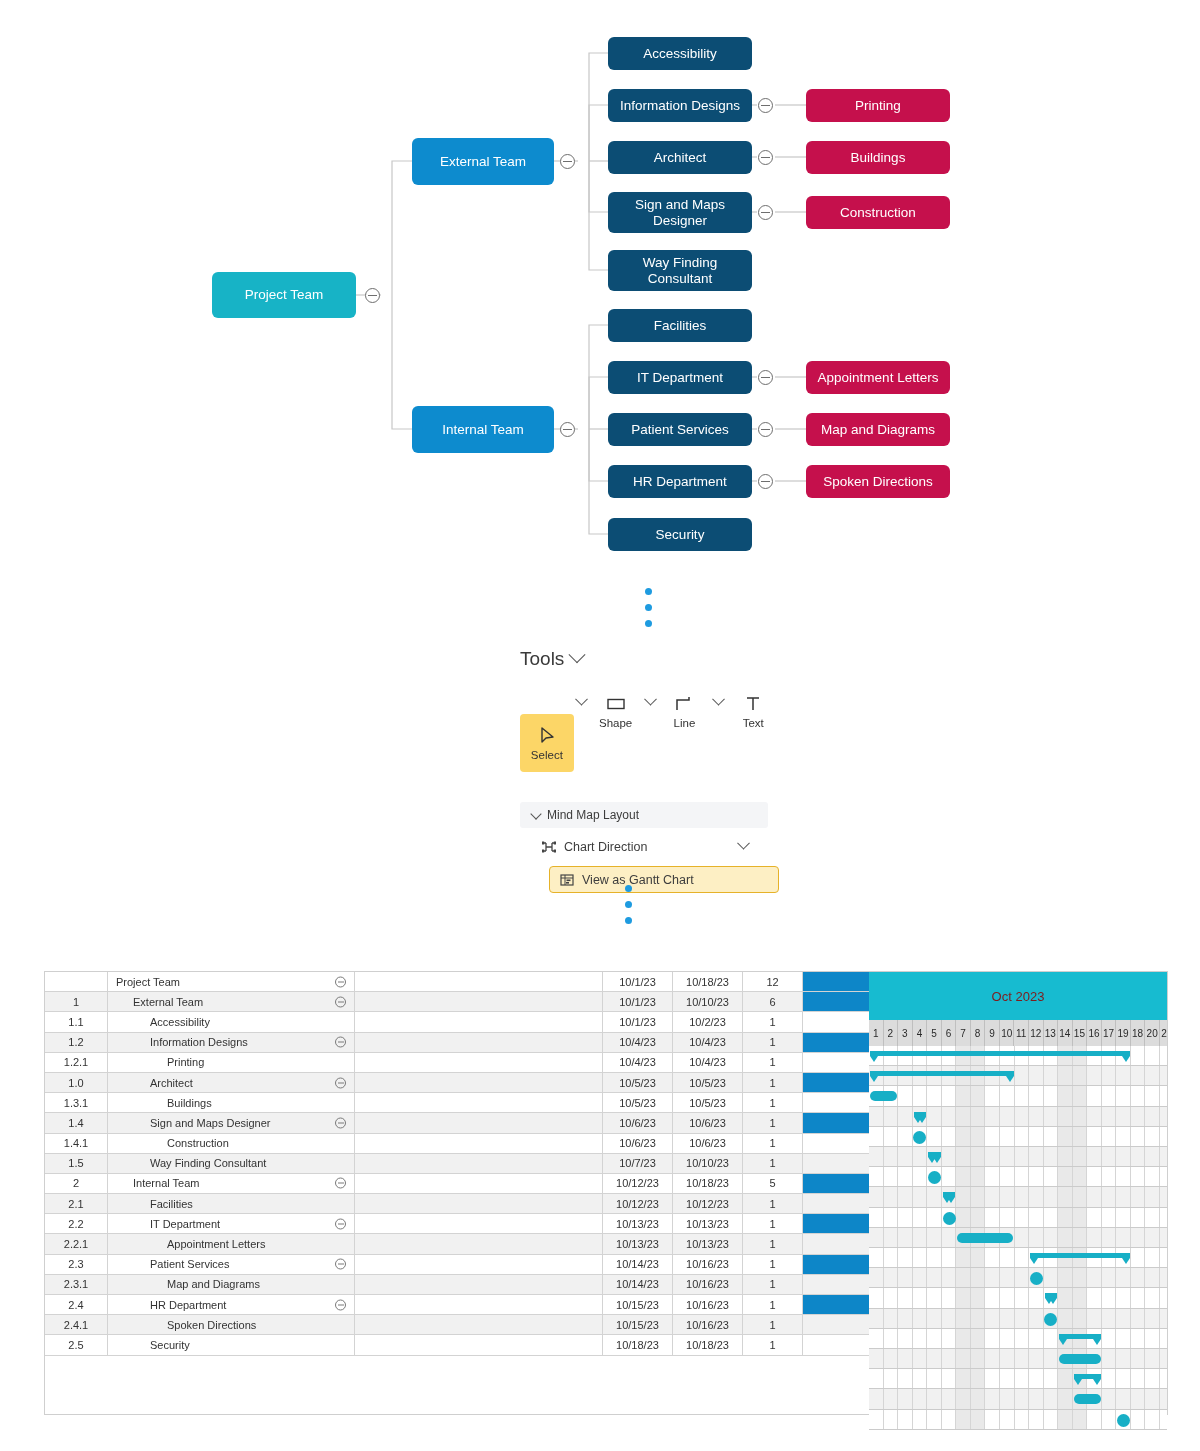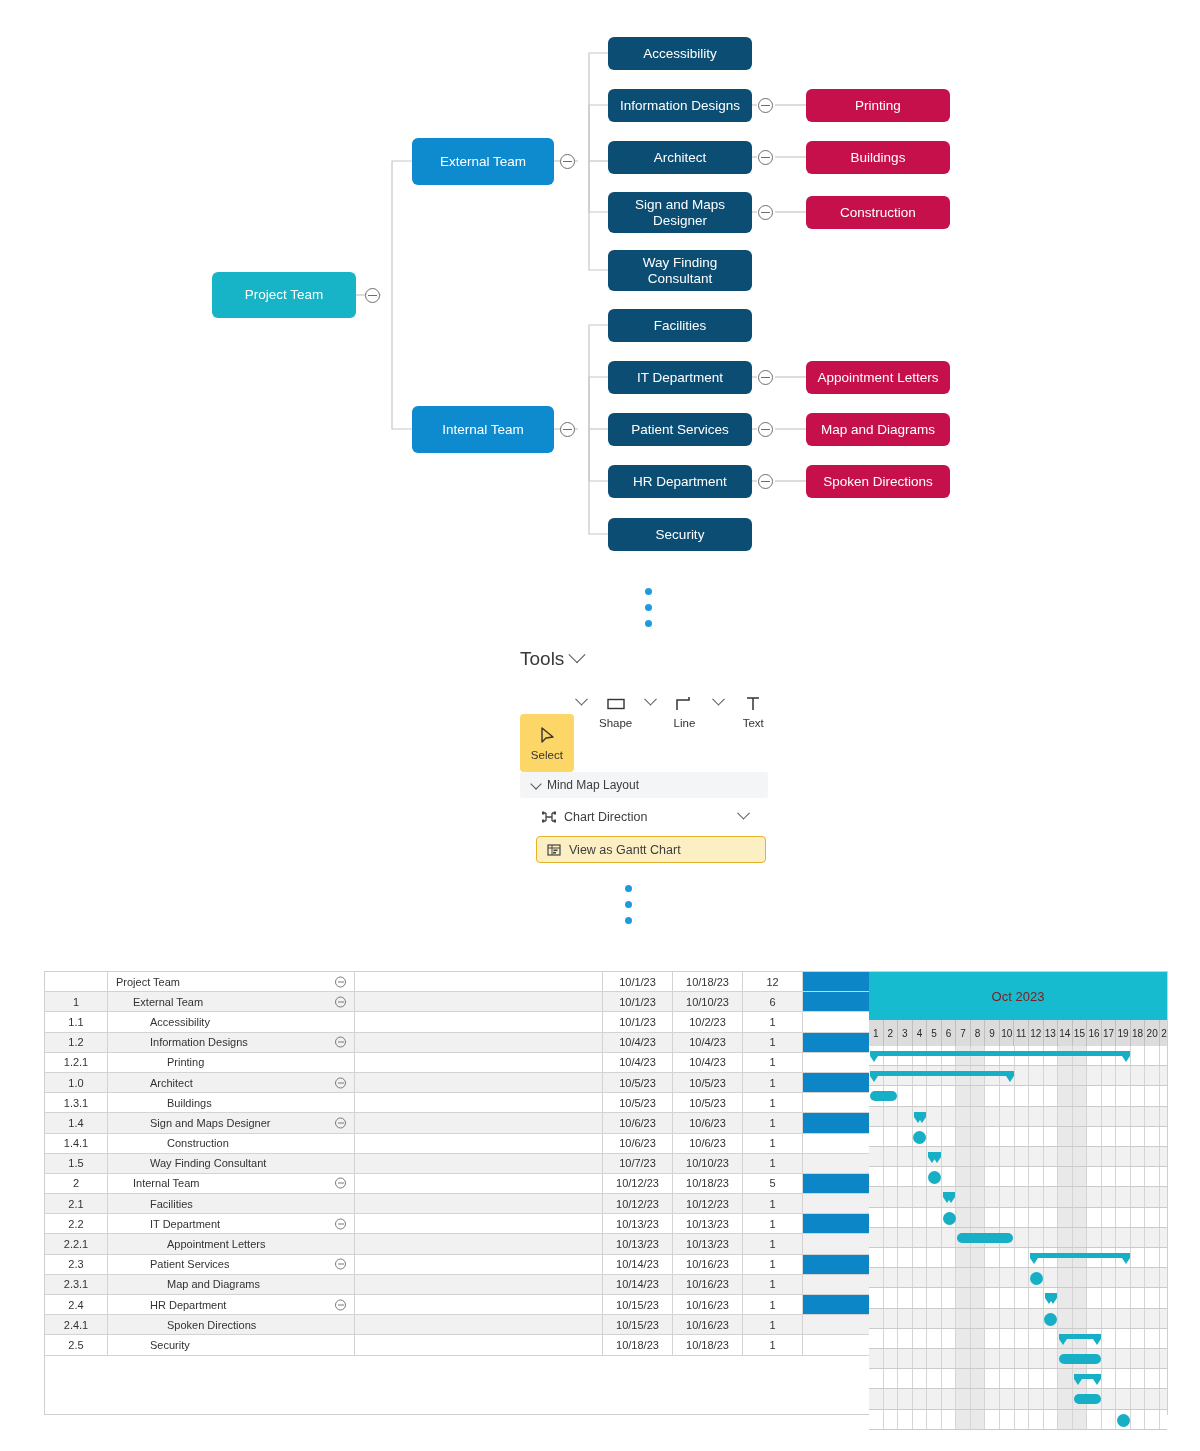--- a/index.html
+++ b/index.html
@@ -45,33 +45,33 @@
 
   .tool-row{display:flex;align-items:flex-start;margin-top:12px;}
   .tool-btn{
     width:57px;height:58px;display:flex;flex-direction:column;align-items:center;justify-content:center;
     gap:3px;font-size:11.5px;color:#333;border-radius:4px;box-sizing:border-box;
   }
   .tool-btn.active{background:#FCD667;margin-top:32px;}
   .tool-split{width:16px;height:58px;display:flex;align-items:center;justify-content:center;}
 
   .panel-head{
-    margin-top:0;background:#f4f5f7;border-radius:3px;height:26px;
+    margin-top:30px;background:#f4f5f7;border-radius:3px;height:26px;
     display:flex;align-items:center;gap:7px;padding-left:12px;
     font-size:12px;color:#3d3d3d;box-sizing:border-box;width:248px;
   }
   .chev-left{display:inline-block;width:7px;height:7px;border-right:1.5px solid #555;border-bottom:1.5px solid #555;transform:rotate(45deg);margin-bottom:3px;}
   .panel-item{
     margin-top:6px;height:26px;display:flex;align-items:center;gap:8px;padding:0 10px;
     font-size:12.5px;color:#3d3d3d;box-sizing:border-box;width:230px;margin-left:12px;
     justify-content:flex-start;
   }
   .panel-item .spacer{flex:1;}
   .panel-item.highlight{
-    background:#FDEFC4;border:1px solid #E6B229;border-radius:4px;margin-left:16px;width:230px;height:27px;
+    background:#FDEFC4;border:1px solid #E6B229;border-radius:4px;margin-left:29px;width:230px;height:27px;
   }
 
   
   #gantt{position:absolute;left:44px;top:971px;width:1124px;height:444px;
          border:1px solid #cfcfcf;box-sizing:border-box;background:#fff;}
   .g-head{display:flex;height:58px;background:#17BBD0;box-sizing:border-box;}
   .g-head .hc{
     display:flex;align-items:center;justify-content:center;
     font-size:11.5px;color:#1f3a3d;box-sizing:border-box;
     border-right:1px solid #d8d8d8;

